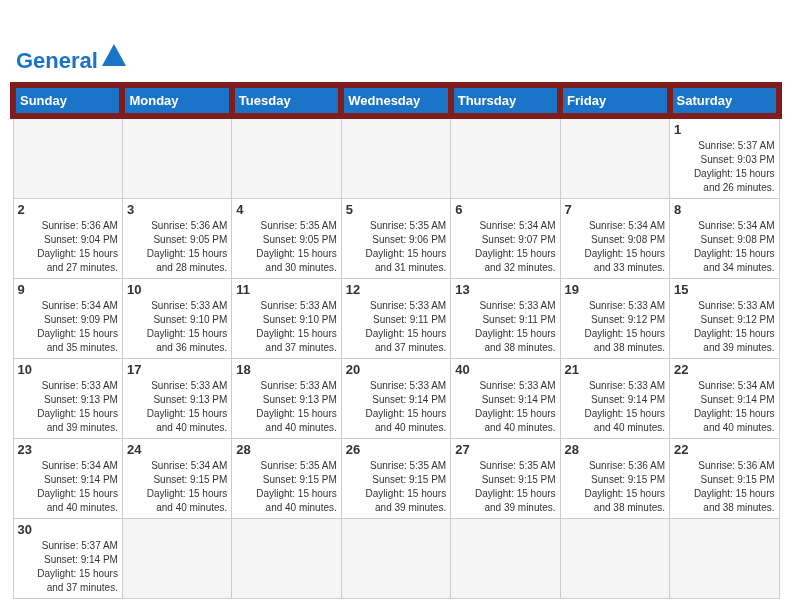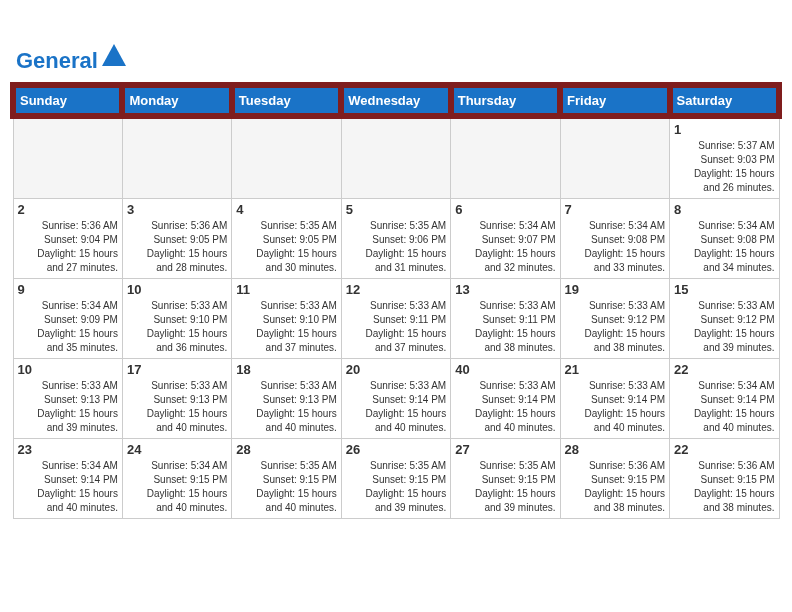--- a/index.html
+++ b/index.html
@@ -340,14 +340,29 @@
 and 38 minutes.</div>
         </td>
         <td>
           <span class="day-number">22</span>
           <div class="day-info" style="white-space: pre-line;">Sunrise: 5:36 AM
 Sunset: 9:15 PM
 Daylight: 15 hours
 and 38 minutes.</div>
         </td>
       </tr>
+      <tr class="last-row">
+        <td>
+          <span class="day-number">30</span>
+          <div class="day-info" style="white-space: pre-line;">Sunrise: 5:37 AM
+Sunset: 9:14 PM
+Daylight: 15 hours
+and 37 minutes.</div>
+        </td>
+        <td class="empty"></td>
+        <td class="empty"></td>
+        <td class="empty"></td>
+        <td class="empty"></td>
+        <td class="empty"></td>
+        <td class="empty"></td>
+      </tr>
     </tbody>
 </table>
 
 </body></html>

